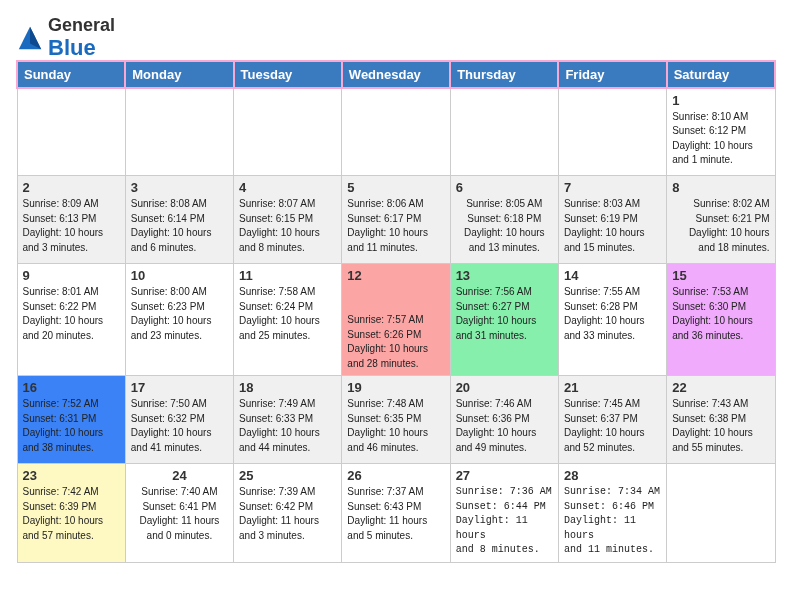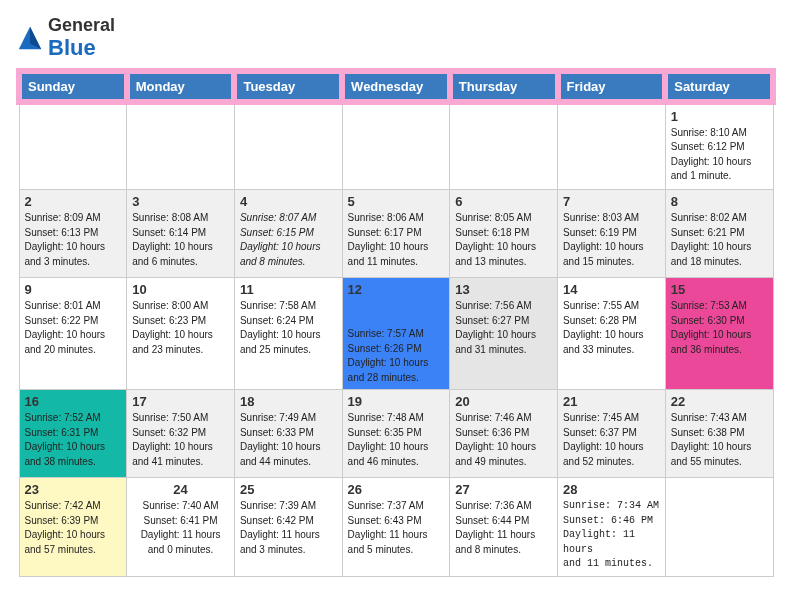--- a/index.html
+++ b/index.html
@@ -7,21 +7,20 @@
       font-family: Arial, sans-serif;
       background: #fff;
       width: 792px;
       min-height: 612px;
       padding: 16px;
     }
     .header {
       display: flex;
       justify-content: space-between;
       align-items: center;
-      margin-bottom: 8px;
     }
     .logo {
       display: flex;
       align-items: center;
       gap: 4px;
     }
     .logo-icon {
       width: 28px;
       height: 28px;
     }
@@ -42,21 +41,21 @@
       width: 100%;
       border-collapse: collapse;
     }
     .calendar th {
       background: #3a7abf;
       color: #fff;
       font-size: 13px;
       font-weight: bold;
       padding: 5px 6px;
       text-align: left;
-      border: 6px solid #f9a8d4;
+      border: 2px solid #f9a8d4;
     }
     .calendar td {
       border: 1px solid #ccc;
       vertical-align: top;
       padding: 4px 5px;
       font-size: 10.5px;
       color: #333;
       width: calc(100% / 7);
       height: 88px;
     }
@@ -136,49 +135,49 @@
         </td>
         <td style="background: rgb(240, 240, 240);">
           <span class="day-number">3</span>
           <div class="day-info" style="white-space: pre-line;">Sunrise: 8:08 AM
 Sunset: 6:14 PM
 Daylight: 10 hours
 and 6 minutes.</div>
         </td>
         <td style="background: rgb(240, 240, 240);">
           <span class="day-number">4</span>
-          <div class="day-info" style="white-space: pre-line; font-style: italic;">Sunrise: 8:07 AM
+          <div class="day-info" style="white-space: pre-line;">Sunrise: 8:07 AM
 Sunset: 6:15 PM
 Daylight: 10 hours
 and 8 minutes.</div>
         </td>
         <td style="background: rgb(240, 240, 240);">
           <span class="day-number">5</span>
           <div class="day-info" style="white-space: pre-line;">Sunrise: 8:06 AM
 Sunset: 6:17 PM
 Daylight: 10 hours
 and 11 minutes.</div>
         </td>
         <td style="background: rgb(240, 240, 240);">
           <span class="day-number">6</span>
-          <div class="day-info" style="white-space: pre-line;">Sunrise: 8:05 AM
+          <div class="day-info" style="white-space: pre-line; text-align: center;">Sunrise: 8:05 AM
 Sunset: 6:18 PM
 Daylight: 10 hours
 and 13 minutes.</div>
         </td>
         <td style="background: rgb(240, 240, 240);">
           <span class="day-number">7</span>
           <div class="day-info" style="white-space: pre-line;">Sunrise: 8:03 AM
 Sunset: 6:19 PM
 Daylight: 10 hours
 and 15 minutes.</div>
         </td>
         <td style="background: rgb(240, 240, 240);">
           <span class="day-number">8</span>
-          <div class="day-info" style="white-space: pre-line;">Sunrise: 8:02 AM
+          <div class="day-info" style="white-space: pre-line; text-align: right;">Sunrise: 8:02 AM
 Sunset: 6:21 PM
 Daylight: 10 hours
 and 18 minutes.</div>
         </td>
       </tr>
       <tr>
         <td style="background: rgb(255, 255, 255);">
           <span class="day-number">9</span>
           <div class="day-info" style="white-space: pre-line;">Sunrise: 8:01 AM
 Sunset: 6:22 PM
@@ -192,51 +191,51 @@
 Daylight: 10 hours
 and 23 minutes.</div>
         </td>
         <td style="background: rgb(255, 255, 255);">
           <span class="day-number">11</span>
           <div class="day-info" style="white-space: pre-line;">Sunrise: 7:58 AM
 Sunset: 6:24 PM
 Daylight: 10 hours
 and 25 minutes.</div>
         </td>
-        <td style="background: #3b82f6;">
+        <td style="background: #fca5a5;">
           <span class="day-number">12</span>
           <div class="day-info" style="white-space: pre-line; margin-top: 30px;">Sunrise: 7:57 AM
 Sunset: 6:26 PM
 Daylight: 10 hours
 and 28 minutes.</div>
         </td>
-        <td style="background: #e5e5e5;">
+        <td style="background: #86efac;">
           <span class="day-number">13</span>
           <div class="day-info" style="white-space: pre-line;">Sunrise: 7:56 AM
 Sunset: 6:27 PM
 Daylight: 10 hours
 and 31 minutes.</div>
         </td>
         <td style="background: rgb(255, 255, 255);">
           <span class="day-number">14</span>
           <div class="day-info" style="white-space: pre-line;">Sunrise: 7:55 AM
 Sunset: 6:28 PM
 Daylight: 10 hours
 and 33 minutes.</div>
         </td>
-        <td style="background: #ec4899;">
+        <td style="background: #f0abfc;">
           <span class="day-number">15</span>
           <div class="day-info" style="white-space: pre-line;">Sunrise: 7:53 AM
 Sunset: 6:30 PM
 Daylight: 10 hours
 and 36 minutes.</div>
         </td>
       </tr>
       <tr>
-        <td style="background: #14b8a6;">
+        <td style="background: #3b82f6;">
           <span class="day-number">16</span>
           <div class="day-info" style="white-space: pre-line;">Sunrise: 7:52 AM
 Sunset: 6:31 PM
 Daylight: 10 hours
 and 38 minutes.</div>
         </td>
         <td style="background: rgb(240, 240, 240);">
           <span class="day-number">17</span>
           <div class="day-info" style="white-space: pre-line;">Sunrise: 7:50 AM
 Sunset: 6:32 PM
@@ -303,21 +302,21 @@
         </td>
         <td style="background: rgb(255, 255, 255);">
           <span class="day-number">26</span>
           <div class="day-info" style="white-space: pre-line;">Sunrise: 7:37 AM
 Sunset: 6:43 PM
 Daylight: 11 hours
 and 5 minutes.</div>
         </td>
         <td style="background: rgb(255, 255, 255);">
           <span class="day-number">27</span>
-          <div class="day-info" style="white-space: pre-line;">Sunrise: 7:36 AM
+          <div class="day-info" style="white-space: pre-line; font-family: Liberation Mono, monospace;">Sunrise: 7:36 AM
 Sunset: 6:44 PM
 Daylight: 11 hours
 and 8 minutes.</div>
         </td>
         <td style="background: rgb(255, 255, 255);">
           <span class="day-number">28</span>
           <div class="day-info" style="white-space: pre-line; font-family: Liberation Mono, monospace;">Sunrise: 7:34 AM
 Sunset: 6:46 PM
 Daylight: 11 hours
 and 11 minutes.</div>

